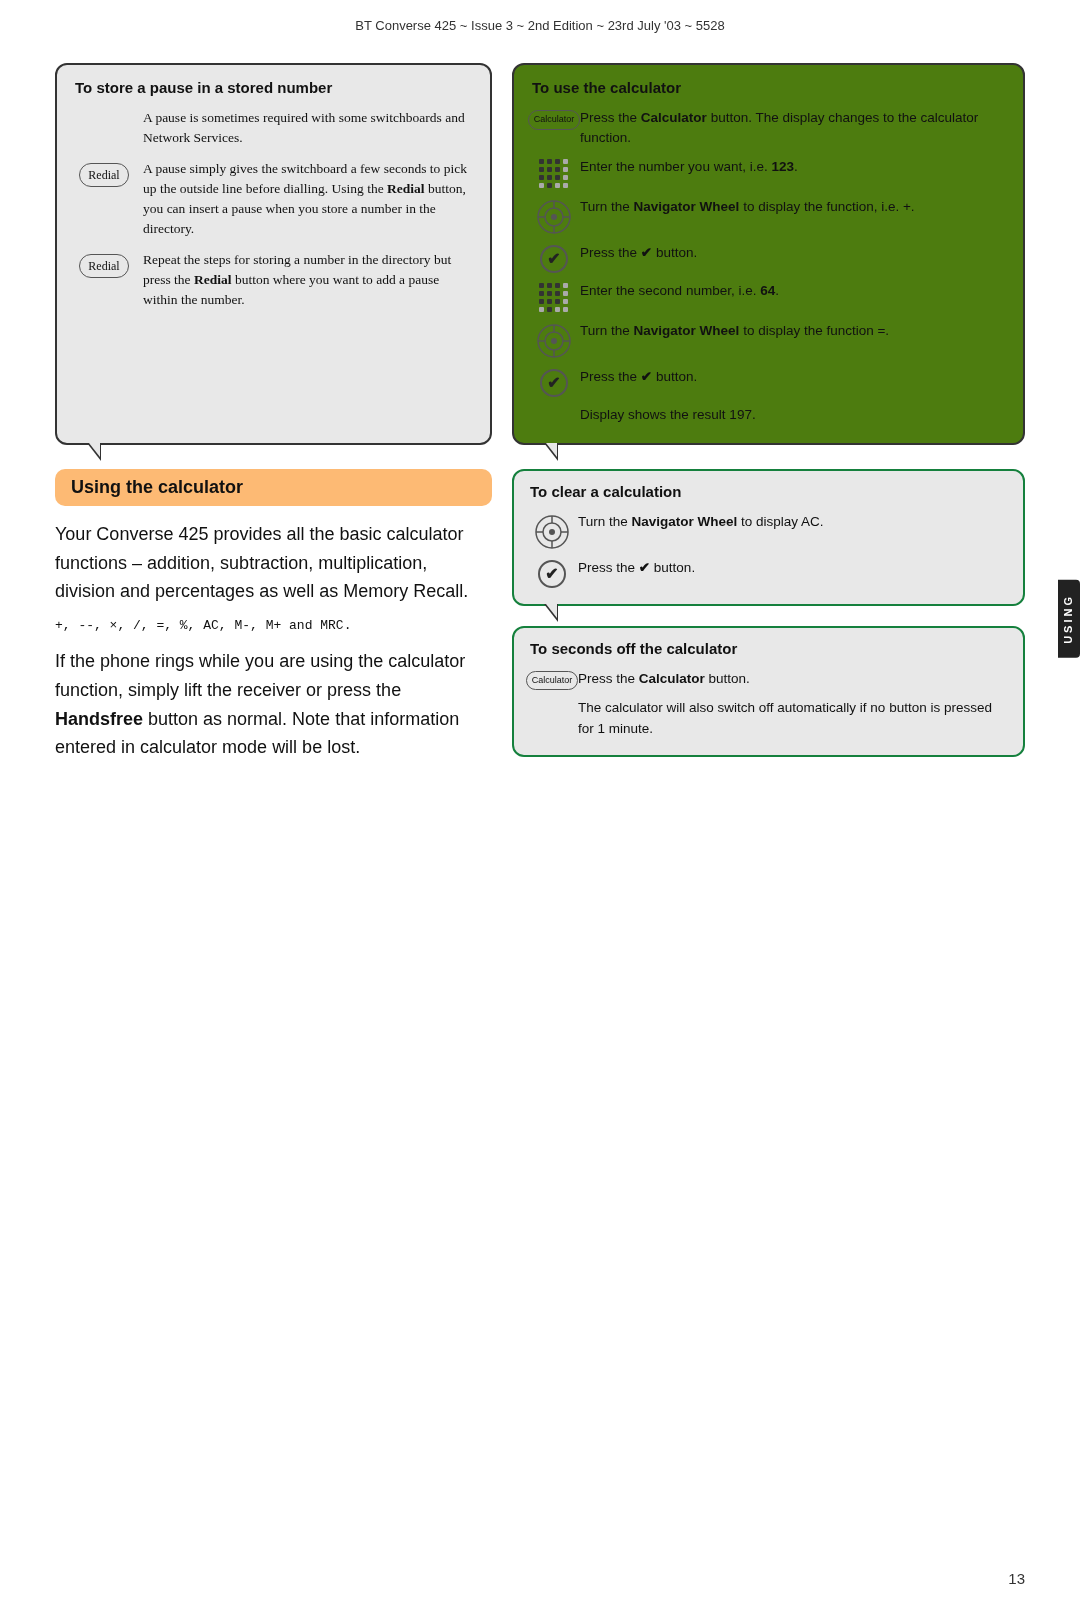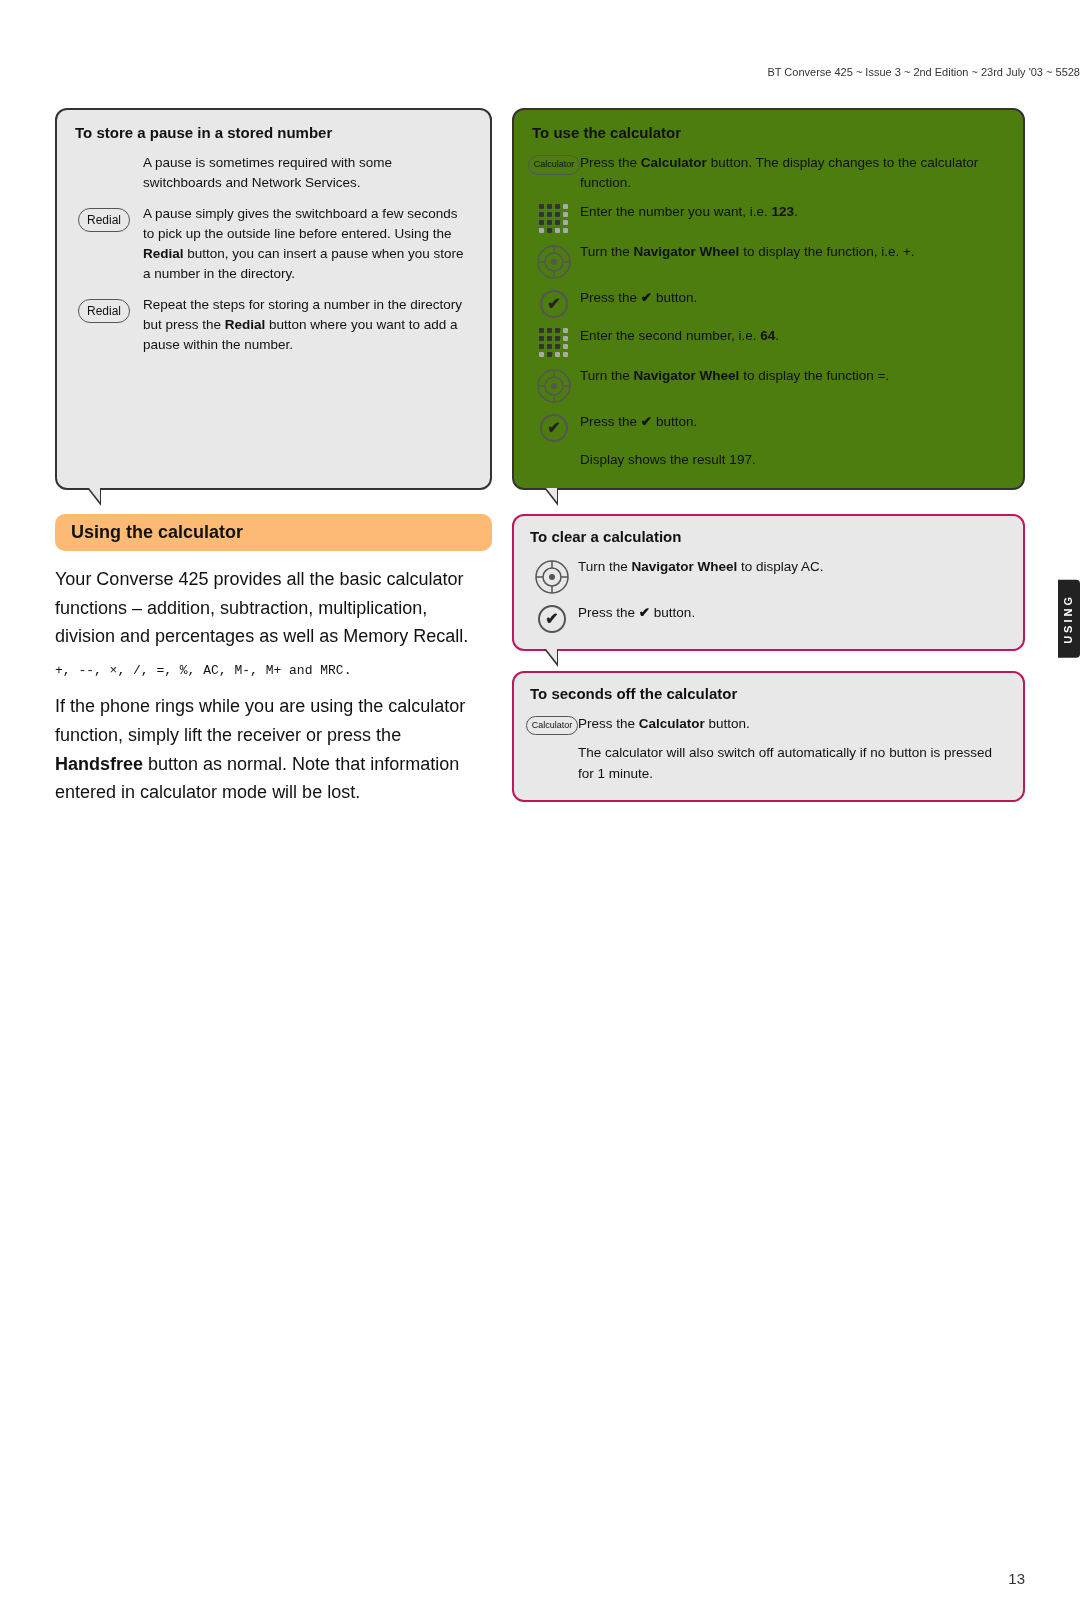--- a/index.html
+++ b/index.html
@@ -6,25 +6,24 @@
     body {
       background: #fff;
       font-family: Arial, Helvetica, sans-serif;
       font-size: 14px;
       color: #111;
       width: 1080px;
       min-height: 1605px;
       position: relative;
     }
     .page-header {
-      text-align: right;
+      text-align: center;
       padding: 18px 0 10px 0;
-      font-size: 11px;
+      font-size: 13px;
       color: #333;
-      margin-top: 48px;
     }
     .main-content {
       padding: 20px 55px 20px 55px;
     }
     .top-row {
       display: flex;
       gap: 20px;
       margin-bottom: 24px;
     }
     
@@ -94,20 +93,21 @@
       border-right: 0px solid transparent;
       border-top: 14px solid #e8e8e8;
       z-index: 2;
     }
     .left-box-content {
       display: flex;
       flex-direction: column;
       gap: 10px;
       font-size: 13.5px;
       line-height: 1.5;
+      font-family: Liberation Serif, serif;
     }
     .left-box-para {
       display: flex;
       align-items: flex-start;
       gap: 10px;
     }
     .redial-btn {
       display: inline-block;
       border: 1.5px solid #555;
       border-radius: 20px;
@@ -240,21 +240,21 @@
     
     .page-number {
       position: absolute;
       bottom: 18px;
       right: 55px;
       font-size: 15px;
       color: #333;
     }
     
     .small-callout {
-      border: 2px solid #be185d;
+      border: 2px solid #15803d;
       border-radius: 12px;
       padding: 12px 16px 16px 16px;
       background: #e8e8e8;
       position: relative;
     }
     .small-callout::after {
       content: '';
       position: absolute;
       bottom: -18px;
       left: 30px;
@@ -296,21 +296,21 @@
       <div class="left-box-content">
         <div class="left-box-para">
           <div style="width:58px; flex-shrink:0;"></div>
           <p class="para-text">A pause is sometimes required with some switchboards and Network Services.</p>
         </div>
         <div class="left-box-para">
           <div class="icon-cell" style="width:58px;">
             <span class="redial-btn">Redial</span>
           </div>
           <p class="para-text">
-            <span>A pause simply gives the switchboard a few seconds to pick up the outside line before entered. Using the </span><strong>Redial</strong><span> button, you can insert a pause when you store a number in the directory.</span>
+            <span>A pause simply gives the switchboard a few seconds to pick up the outside line before dialling. Using the </span><strong>Redial</strong><span> button, you can insert a pause when you store a number in the directory.</span>
           </p>
         </div>
         <div class="left-box-para">
           <div class="icon-cell" style="width:58px;">
             <span class="redial-btn">Redial</span>
           </div>
           <p class="para-text">
             <span>Repeat the steps for storing a number in the directory but press the </span><strong>Redial</strong><span> button where you want to add a pause within the number.</span>
           </p>
         </div>

